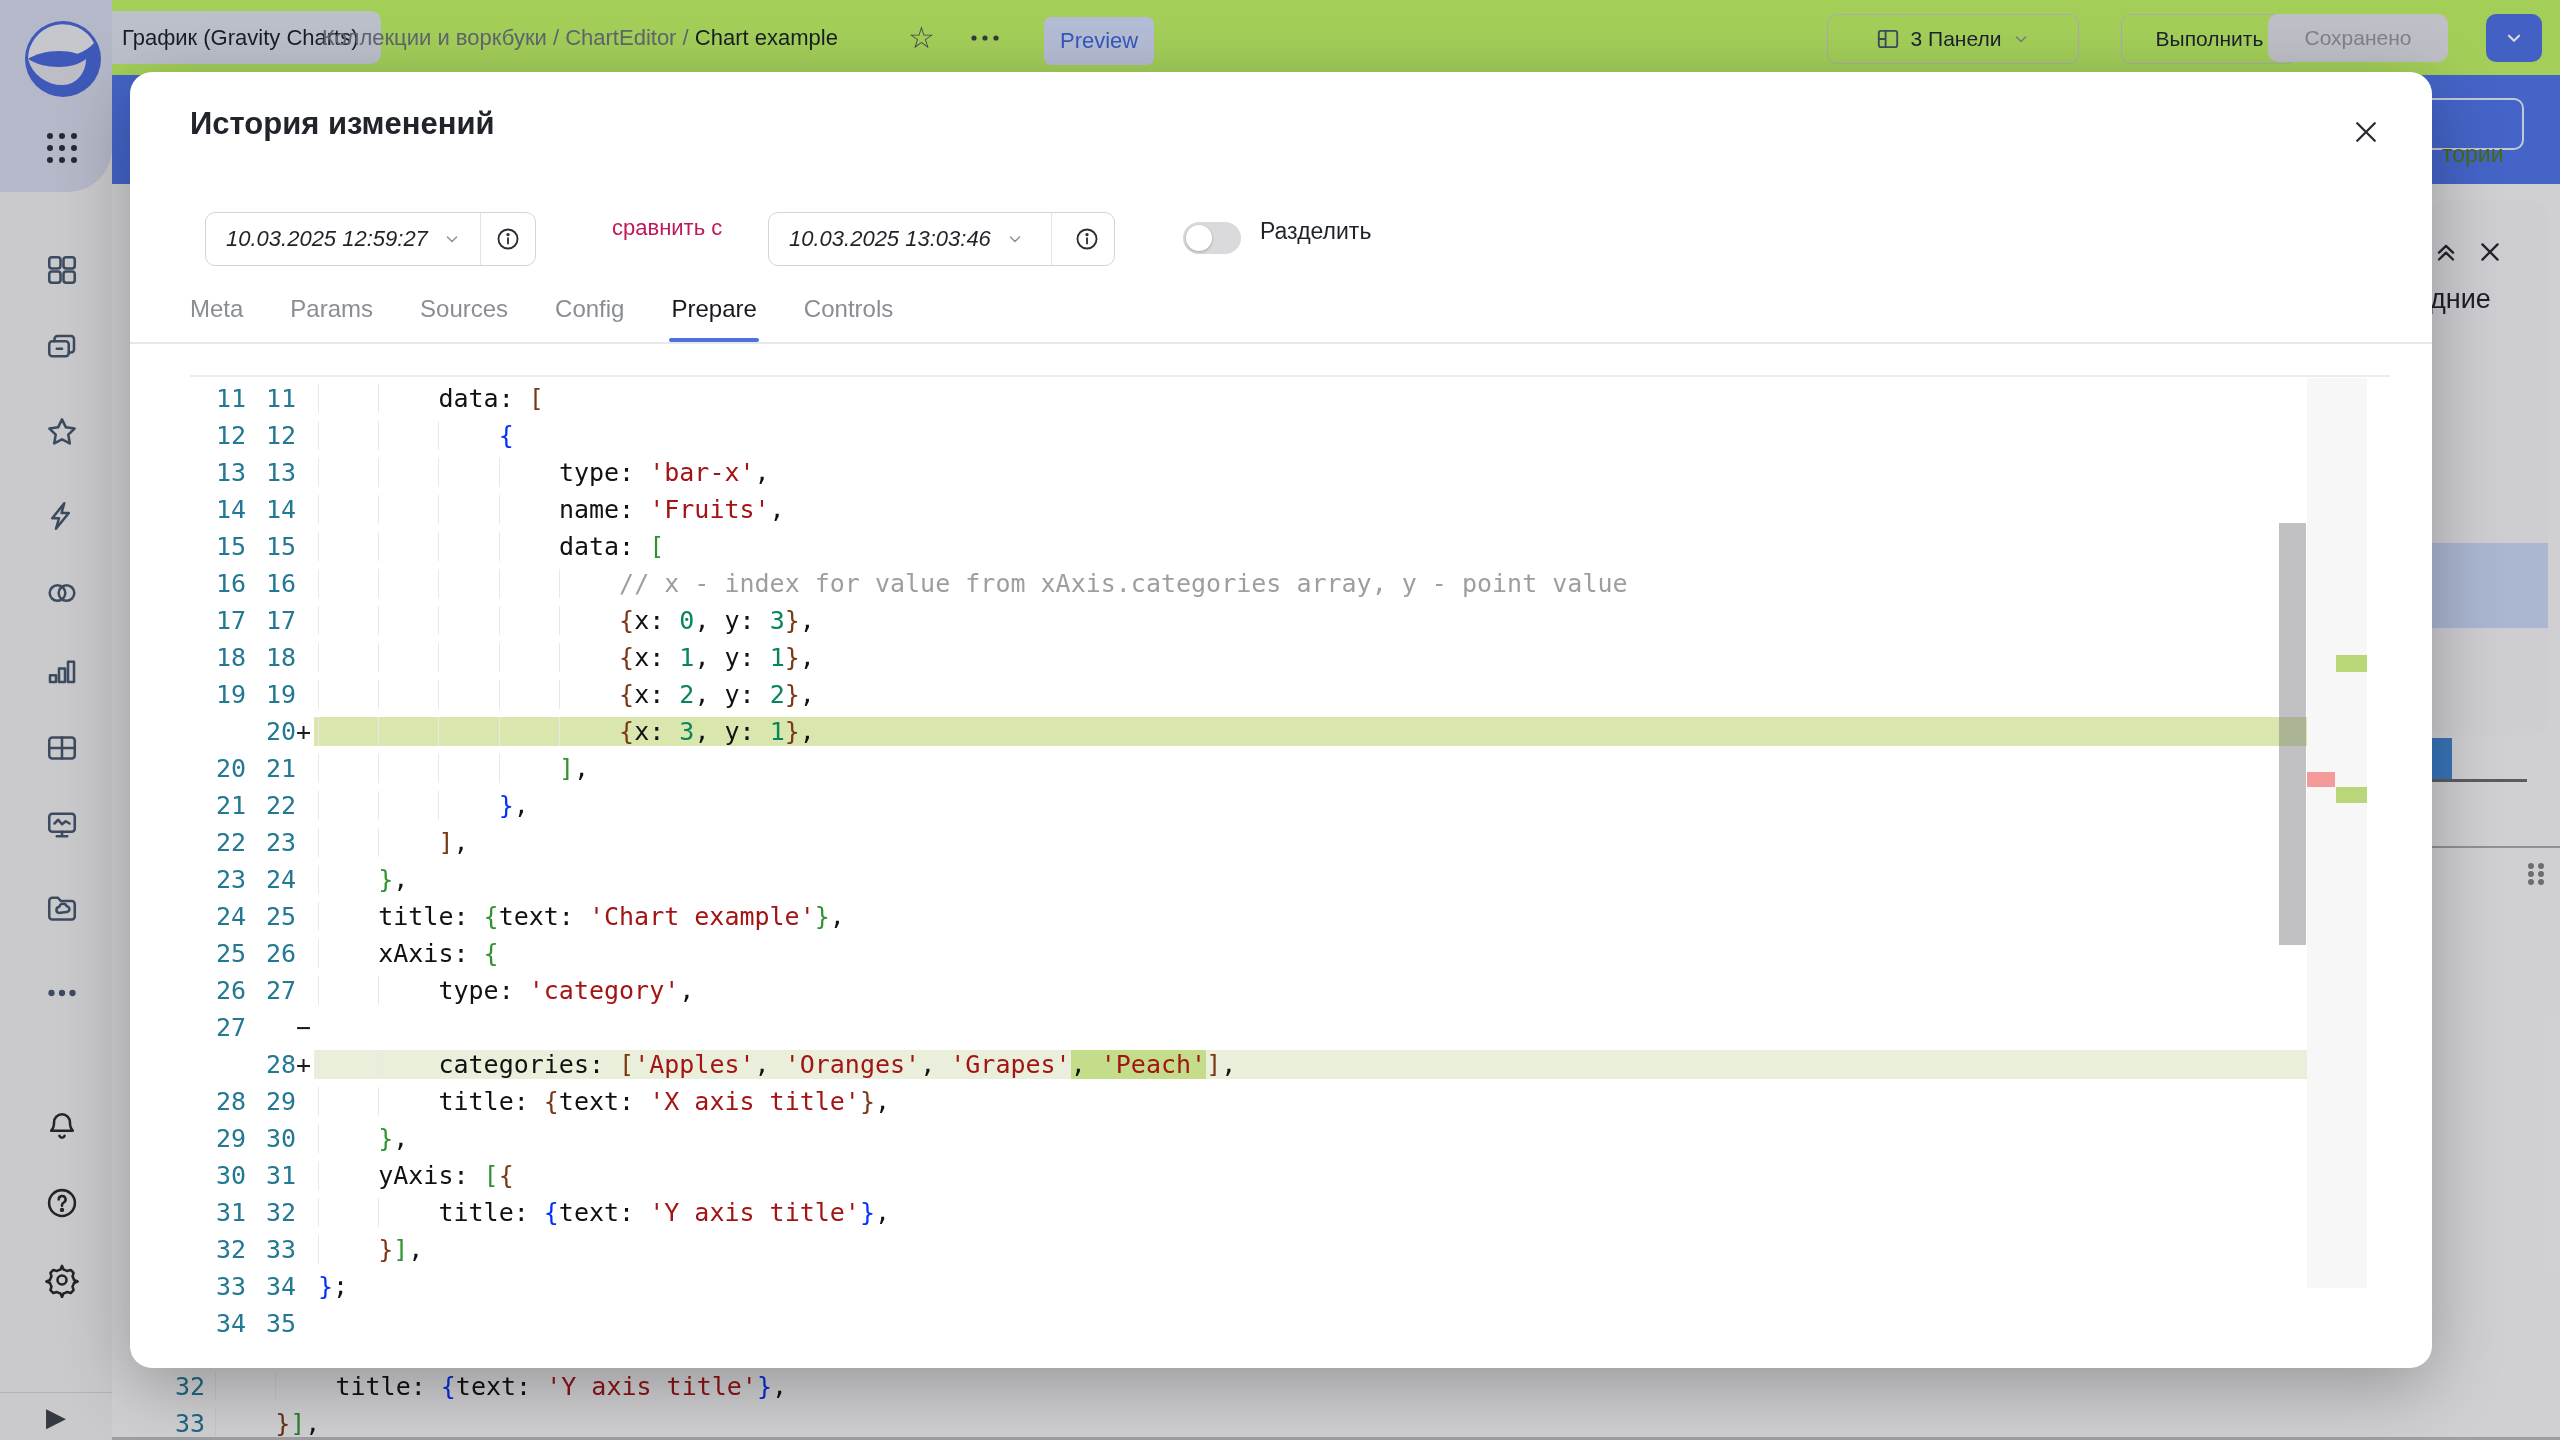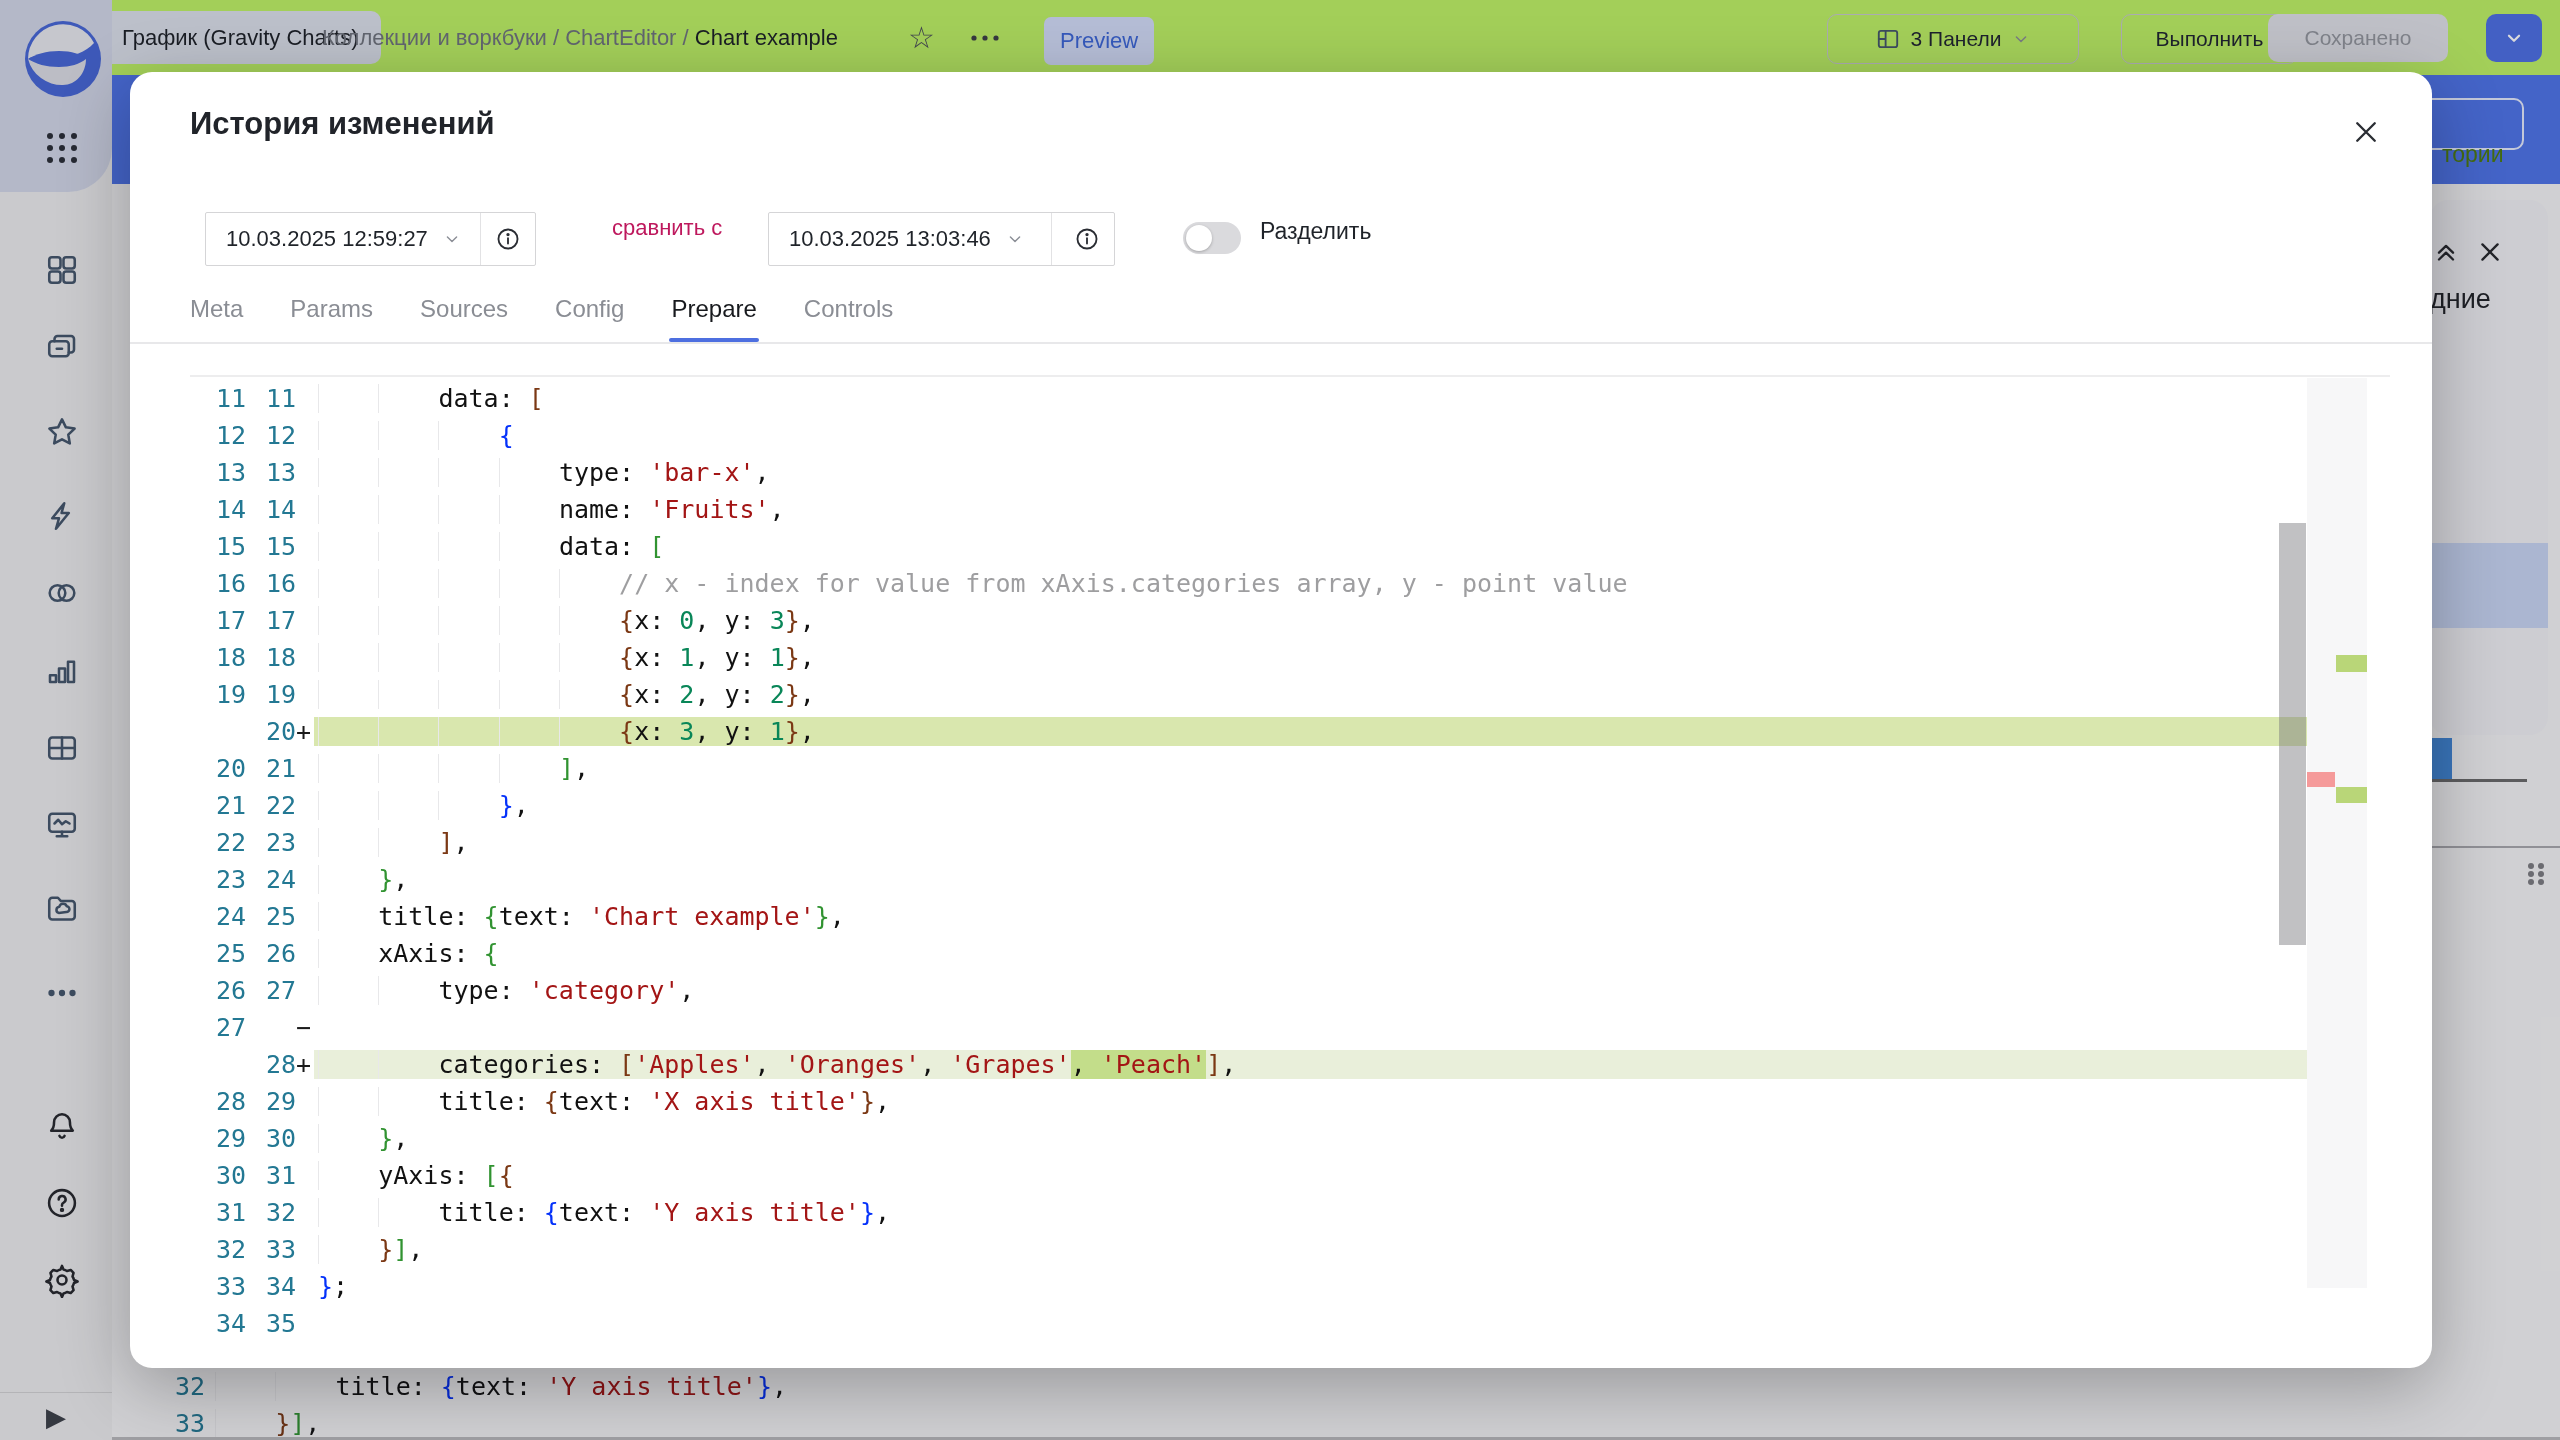--- a/index.html
+++ b/index.html
@@ -63,21 +63,21 @@
   .brow .bcode{padding-left:10px;white-space:pre;}
 
   .overlay{left:0;top:0;width:2560px;height:1440px;background:rgba(18,22,30,.155);z-index:5;}
 
   
   .modal{left:130px;top:72px;width:2302px;height:1296px;background:#fff;border-radius:22px;z-index:10;
          box-shadow:0 18px 70px rgba(0,0,0,.28);}
   .m-title{left:60px;top:34px;font-size:31px;font-weight:600;color:#21242a;}
   .m-close{left:2216px;top:40px;width:40px;height:40px;color:#2a2d33;display:flex;align-items:center;justify-content:center;}
   .m-close svg{width:30px;height:30px;}
-  .ctrl{top:140px;height:52px;border:1.5px solid #d5d5d7;border-radius:2px;display:flex;align-items:stretch;background:#fff;}
+  .ctrl{top:140px;height:52px;border:1.5px solid #d5d5d7;border-radius:10px;display:flex;align-items:stretch;background:#fff;font-style:italic;}
   .ctrl .val{display:flex;align-items:center;gap:14px;padding:0 18px 0 20px;font-size:22px;color:#1f2329;}
   .ctrl .sep{width:1.5px;background:#e2e2e4;}
   .ctrl .info{width:54px;display:flex;align-items:center;justify-content:center;color:#2a2d33;}
   .chev{color:#8b8e96;}
   .cmp{left:482px;top:130px;height:52px;display:flex;align-items:center;font-size:22px;color:#be185d;}
   .toggle{left:1053px;top:150px;width:58px;height:32px;border-radius:16px;background:#dadadd;}
   .knob{position:absolute;left:3px;top:3px;width:26px;height:26px;border-radius:50%;background:#fff;
         box-shadow:0 1px 3px rgba(0,0,0,.25);}
   .tgl-label{left:1130px;top:146px;font-size:23px;color:#1f2329;}
   .tabs{left:60px;top:204px;height:66px;display:flex;gap:47px;}

